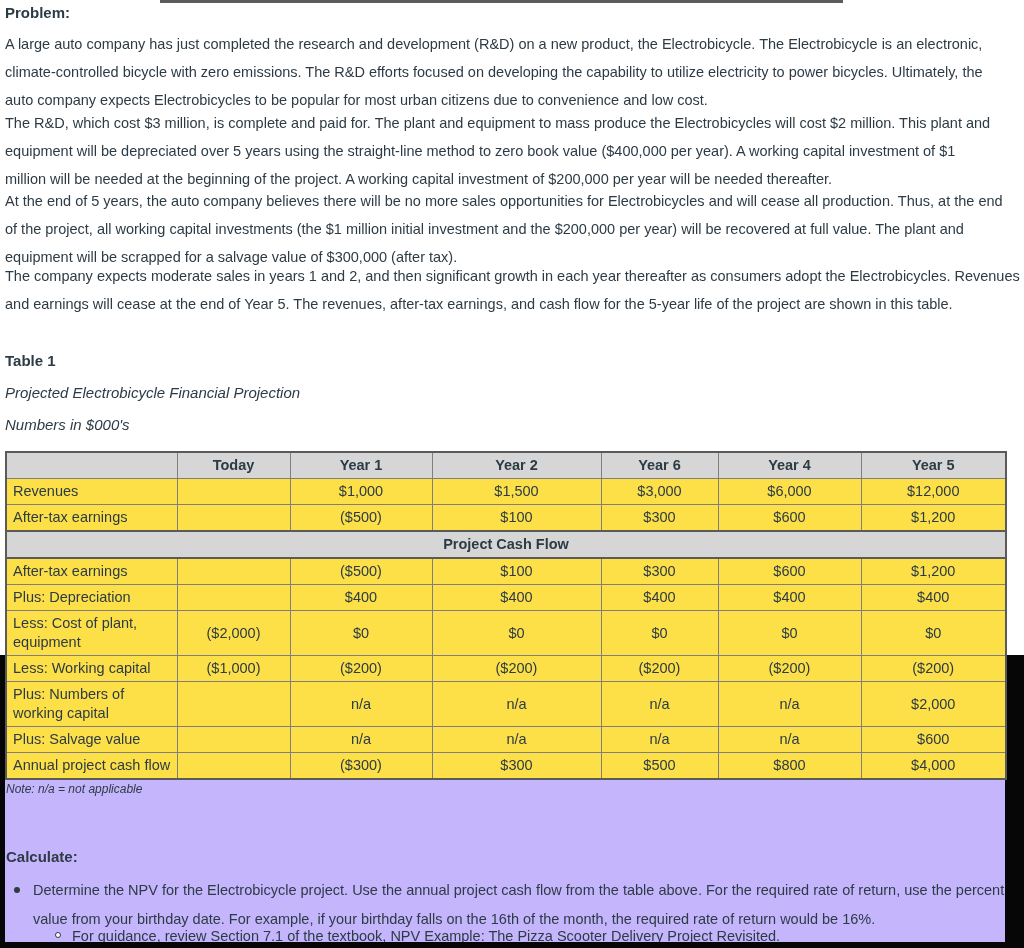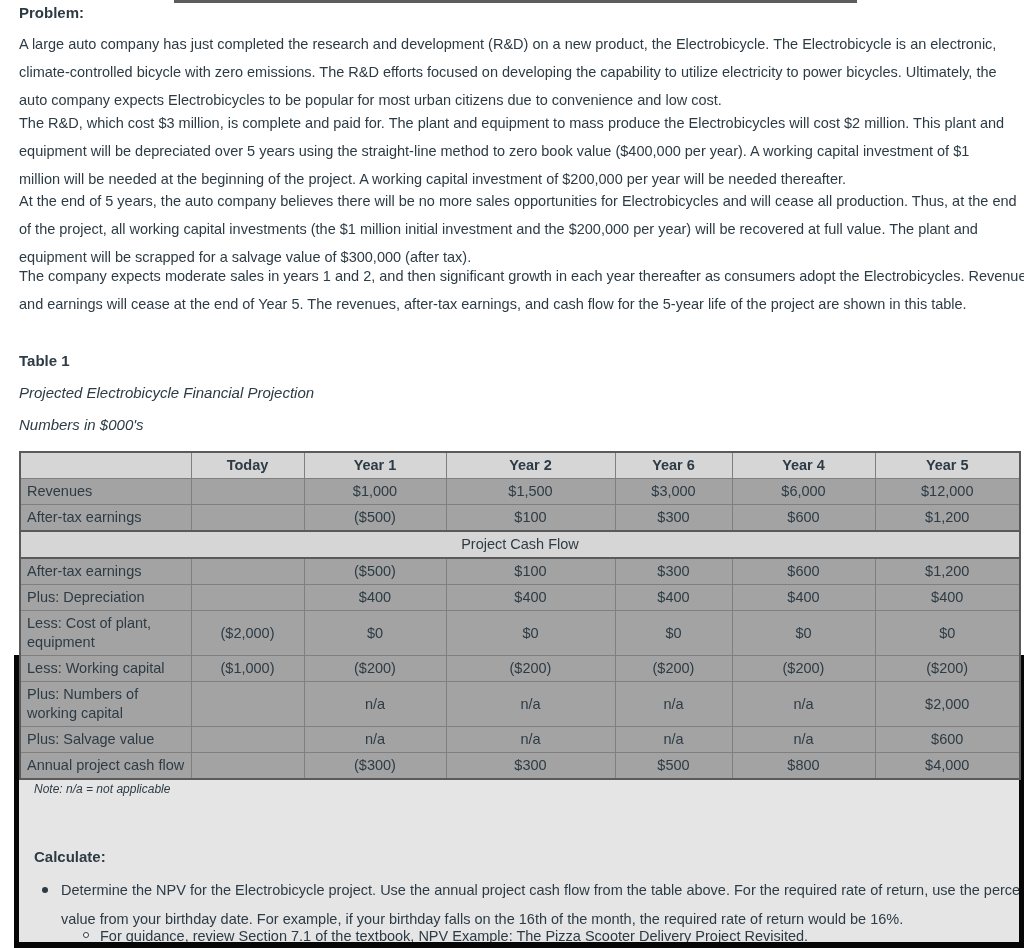--- a/index.html
+++ b/index.html
@@ -12,57 +12,57 @@
   *{margin:0;padding:0;box-sizing:border-box;}
   html,body{width:1024px;height:948px;}
   body{
     position:relative;
     width:1024px;height:948px;
     overflow:hidden;
     background:#ffffff;
     font-family:"Liberation Sans","DejaVu Sans",sans-serif;
     color:var(--text);
   }
-  .abs{position:absolute;margin-left:14px;}
+  .abs{position:absolute;}
   .pre{white-space:pre;}
   .top-line{left:160px;top:0;width:683px;height:3px;background:#5c5c5c;}
   .h-bold{font-weight:bold;font-size:15px;}
   .para{font-size:14.5px;line-height:28px;}
   #problem-heading{left:5px;top:4px;}
   #p1{left:5px;top:30px;}
   #p2{left:5px;top:109px;}
   #p3{left:5px;top:187px;}
   #p4{left:5px;top:262px;}
   #table1-label{left:5px;top:352px;}
   #table-title{left:5px;top:384px;font-style:italic;font-size:15px;}
   #table-units{left:5px;top:416px;font-style:italic;font-size:15px;}
   
   #backdrop{left:0;top:655px;width:1024px;height:293px;background:var(--backdrop);}
-  #white-panel{left:5px;top:655px;width:1000px;height:287px;background:#e5e5e5;overflow:hidden;}
+  #white-panel{left:5px;top:655px;width:1000px;height:287px;background:#c4b5fd;overflow:hidden;}
   
   #fin-table{
     left:5px;top:451px;width:1000px;
     border-collapse:collapse;table-layout:fixed;
     font-size:14.5px;color:var(--text);
-    background:#a3a3a3;
+    background:#fde047;
     border:2px solid var(--border-dark);
   }
   #fin-table th,#fin-table td{
     border:1px solid var(--border);
     padding:3px 6px;
     line-height:19px;
     text-align:center;
     overflow:hidden;
   }
   #fin-table th{background:var(--head-bg);font-weight:bold;height:25px;}
   #fin-table td.row-label{text-align:left;}
   #fin-table td{height:25px;}
   #fin-table td.section-head{
     background:var(--head-bg);
-    font-weight:normal;text-align:center;height:24px;
+    font-weight:bold;text-align:center;height:24px;
     border-top:2px solid var(--border-dark);
     border-bottom:2px solid var(--border-dark);
   }
   
   #note-line{left:1px;top:126px;font-style:italic;font-size:12px;line-height:16px;}
   #calculate-heading{left:1px;top:193px;}
   .bullet-row{display:flex;align-items:flex-start;}
   #bullet-1{left:6px;top:221px;width:1100px;}
   #bullet-1 .marker{
     width:6px;height:6px;border-radius:50%;background:var(--text);

